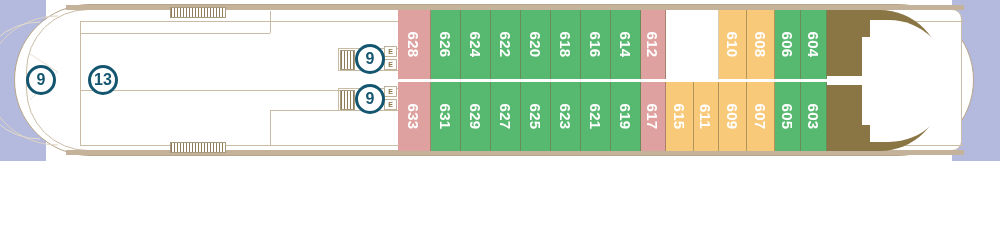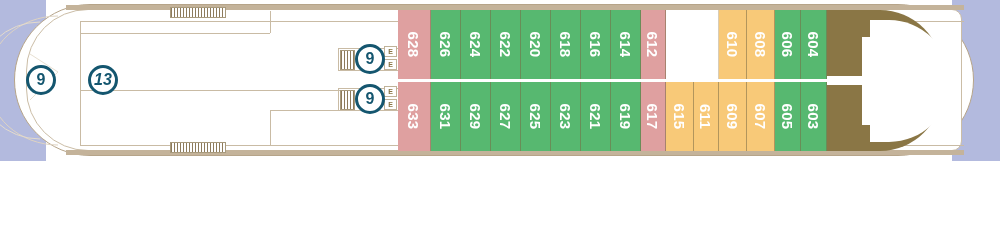--- a/index.html
+++ b/index.html
@@ -356,21 +356,21 @@
     </div>
   </div>
 
   <div class="bow-corridor" style="left:862px; top:37px;  width:10px; height:88px;"></div>
   <div class="bow-corridor" style="left:827px; top:76px;  width:45px; height:9px;"></div>
   <div class="bow-corridor" style="left:870px; top:20px;  width:80px; height:122px; border-radius:0 62px 62px 0;"></div>
 
   <div class="badge" style="left:26px; top:65px;">
     <span>9</span>
   </div>
-  <div class="badge" style="left:88px; top:65px;font-style:italic;">
+  <div class="badge" style="left:88px; top:65px;">
     <span>13</span>
   </div>
 
   <div class="stair-badge" style="left:355px; top:44px;">
     <span>9</span>
   </div>
   <div class="stair-badge" style="left:355px; top:84px;">
     <span>9</span>
   </div>
 

